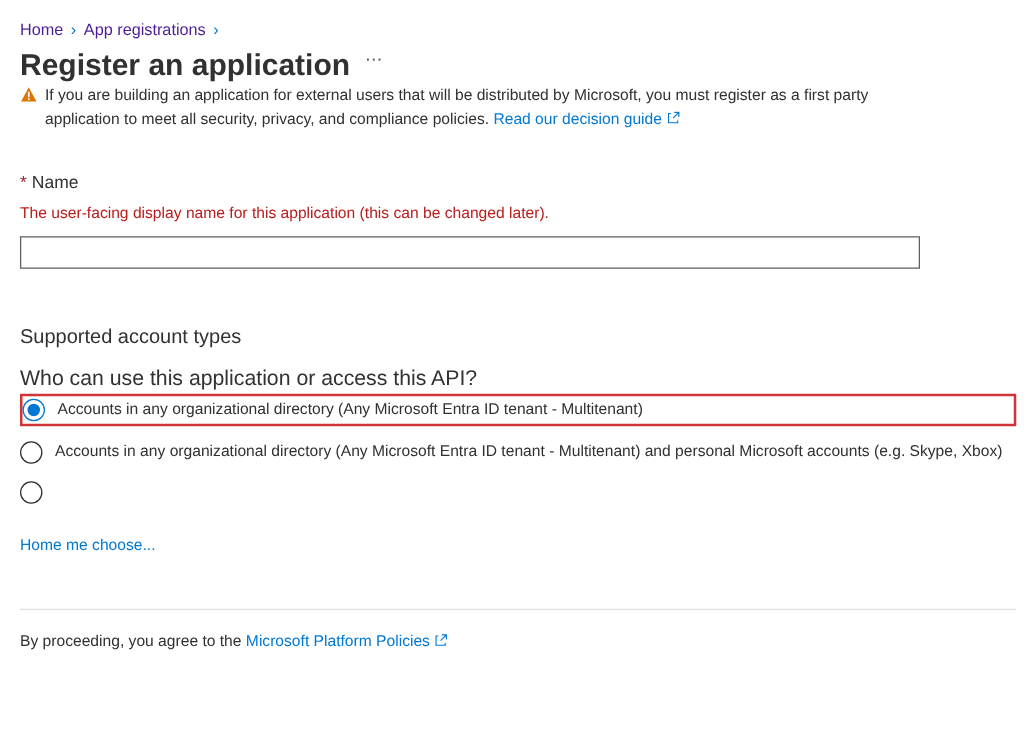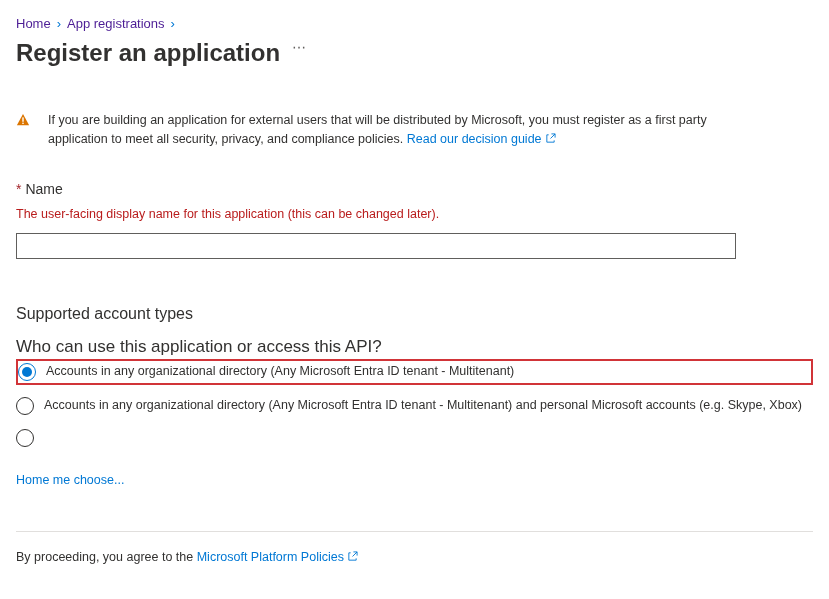--- a/index.html
+++ b/index.html
@@ -13,27 +13,27 @@
     }
     .breadcrumb {
       display: flex;
       align-items: center;
       gap: 6px;
       font-size: 13px;
       margin-bottom: 8px;
     }
     .breadcrumb a { color: #4c1d95; text-decoration: none; cursor: pointer; }
     .breadcrumb .sep { color: #0078d4; }
-    .page-title-row { display: flex; align-items: flex-start; gap: 12px; margin-bottom: 44px; }
+    .page-title-row { display: flex; align-items: flex-start; gap: 12px; }
     .page-title { font-size: 24px; font-weight: 600; }
     .ellipsis { color: #605e5c; font-size: 14px; cursor: pointer; }
 
     .warning-box {
       display: flex;
-      gap: 18px;
+      gap: 6px;
       margin-bottom: 32px;
       padding-right: 60px;
       font-size: 12.5px;
       line-height: 1.5;
     }
     .warn-icon {
       flex-shrink: 0;
       width: 14px; height: 14px;
       margin-top: 2px;
     }

